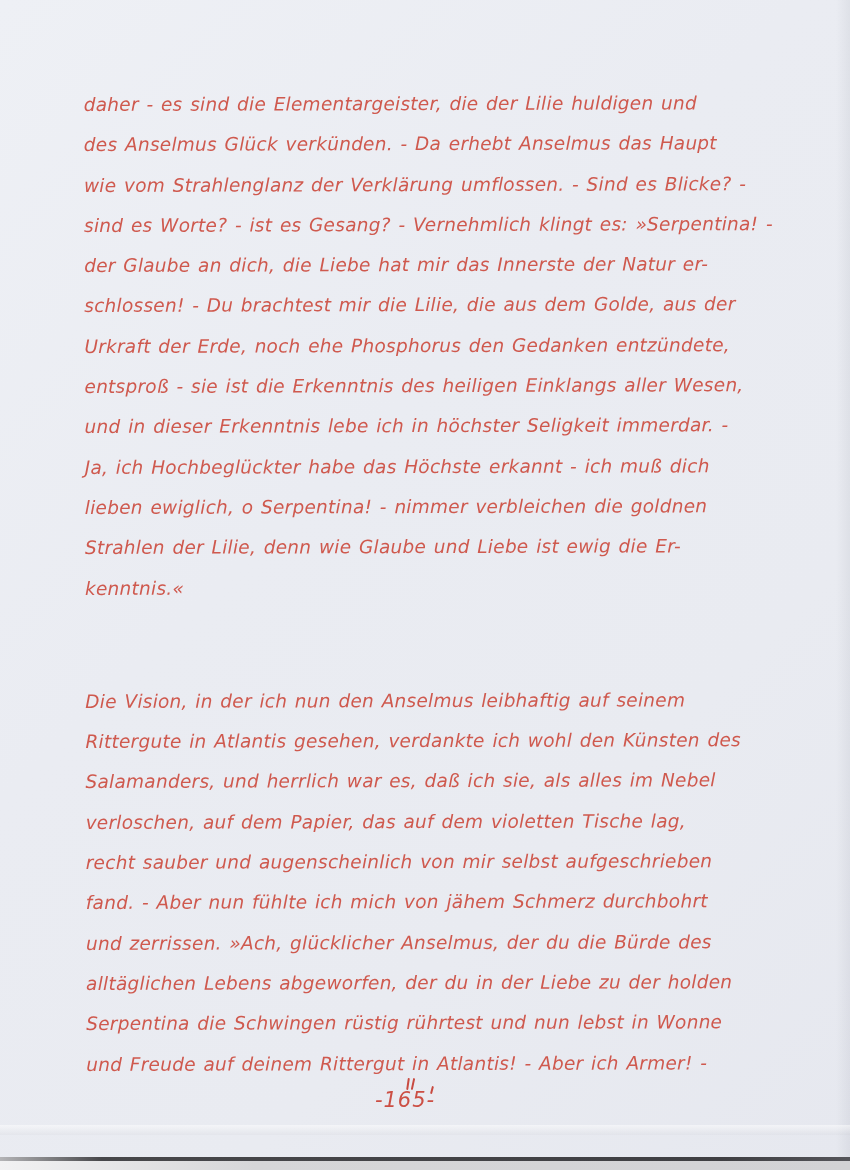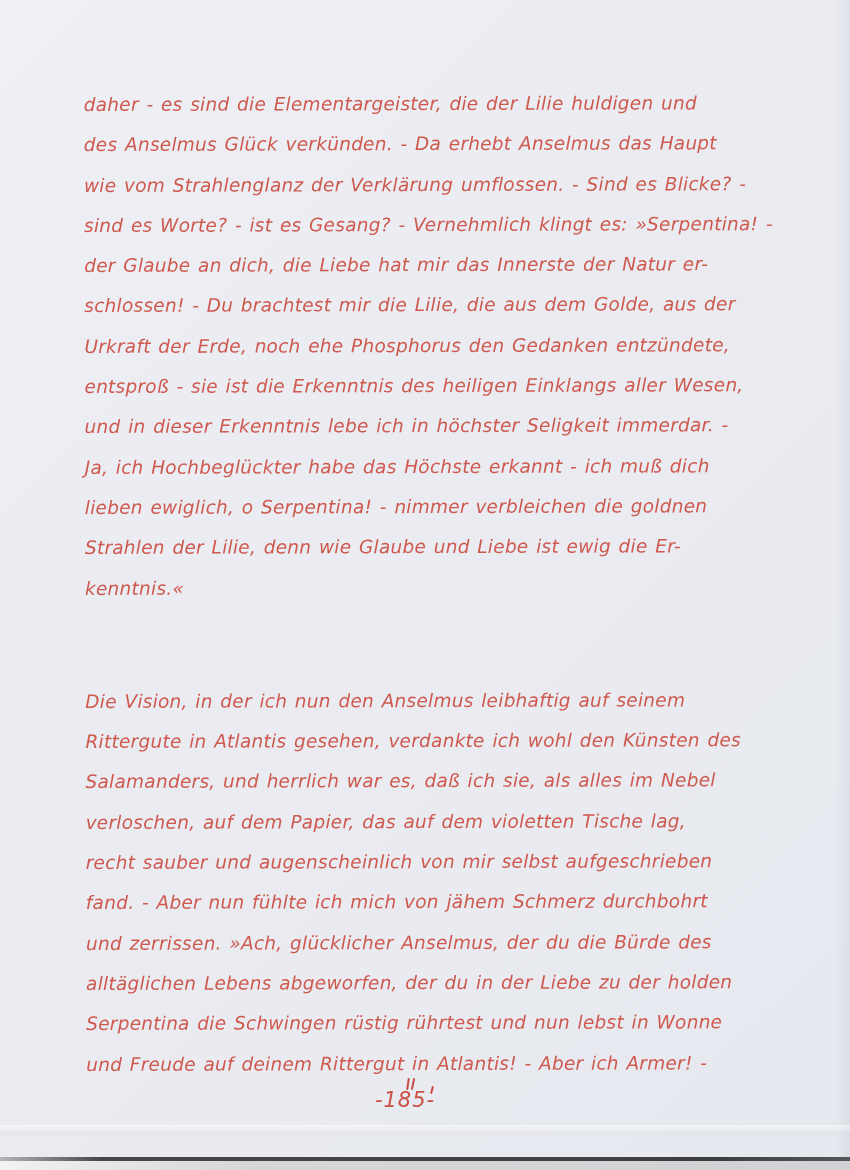--- a/index.html
+++ b/index.html
@@ -129,18 +129,18 @@
     <div class="line">fand. - Aber nun fühlte ich mich von jähem Schmerz durchbohrt</div>
     <div class="line">und zerrissen. »Ach, glücklicher Anselmus, der du die Bürde des</div>
     <div class="line">alltäglichen Lebens abgeworfen, der du in der Liebe zu der holden</div>
     <div class="line">Serpentina die Schwingen rüstig rührtest und nun lebst in Wonne</div>
     <div class="line">und Freude auf deinem Rittergut in Atlantis! - Aber ich Armer! -</div>
   </div>
 </div>
 
 <div class="page-number-row">
   <span class="page-number-wrap">
-    <span>-185-</span>
+    <span>-165-</span>
     <span class="pn-mark m1"></span>
     <span class="pn-mark m2"></span>
     <span class="pn-mark m3"></span>
   </span>
 </div>
 
 </body></html>

